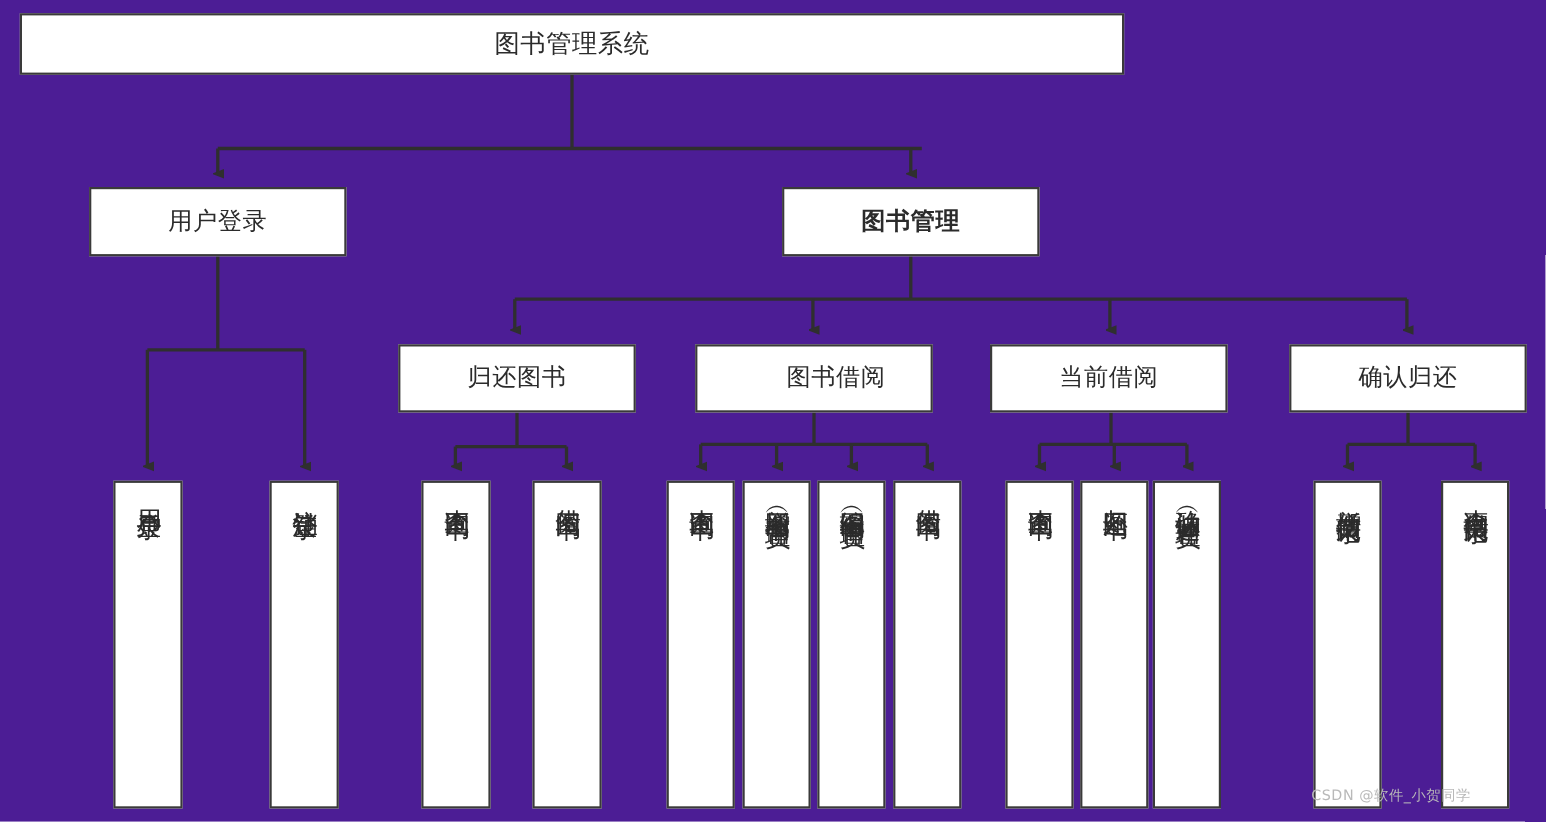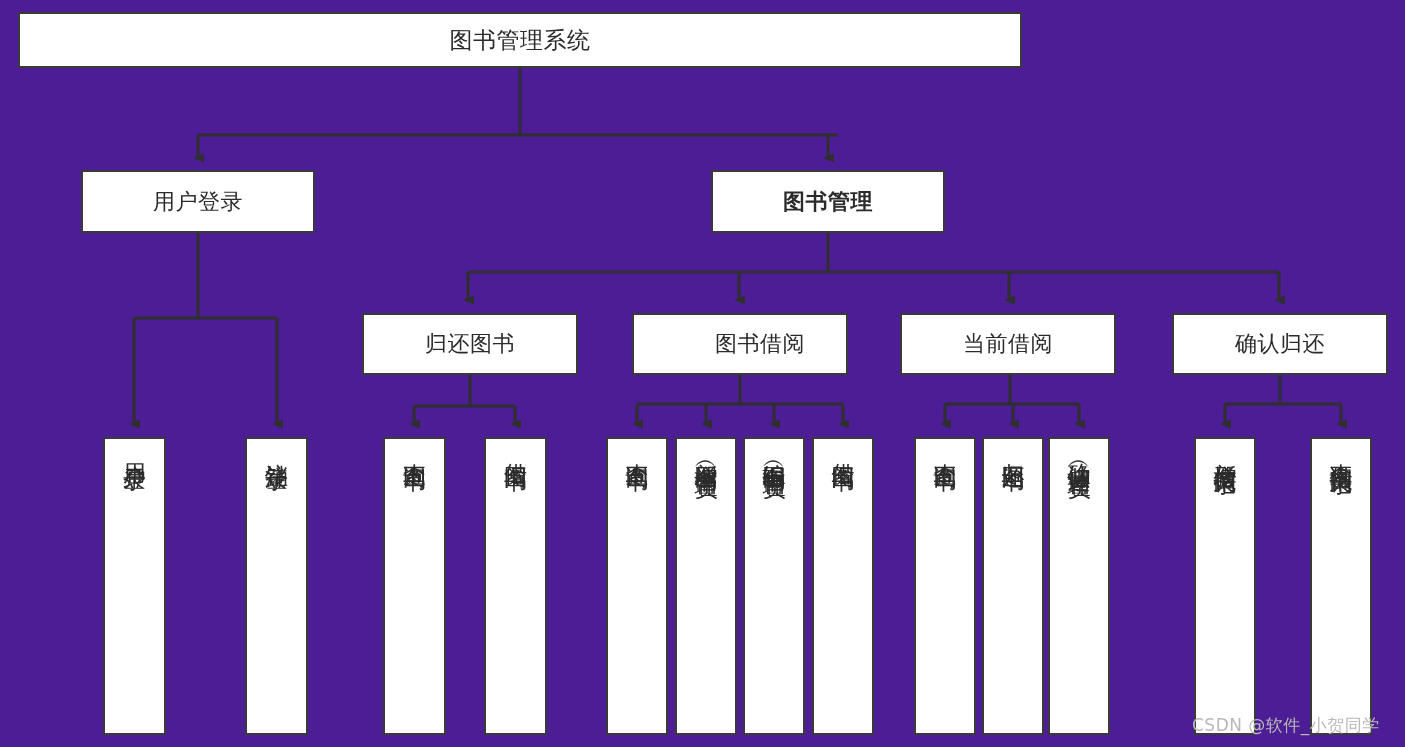--- a/index.html
+++ b/index.html
@@ -56,21 +56,21 @@
     line-height: 1.0;
     letter-spacing: 2px;
     white-space: nowrap;
   }
   .node.root .lbl {
     font-size: 23px;
   }
   .watermark {
     position: absolute;
     color: #b9b9b9;
-    font-size: 17px;
+    font-size: 13px;
     letter-spacing: 0.5px;
     white-space: nowrap;
     user-select: none;
     text-align: center;
   }
 </style>
 </head>
 <body>
 
 <div id="canvas">

